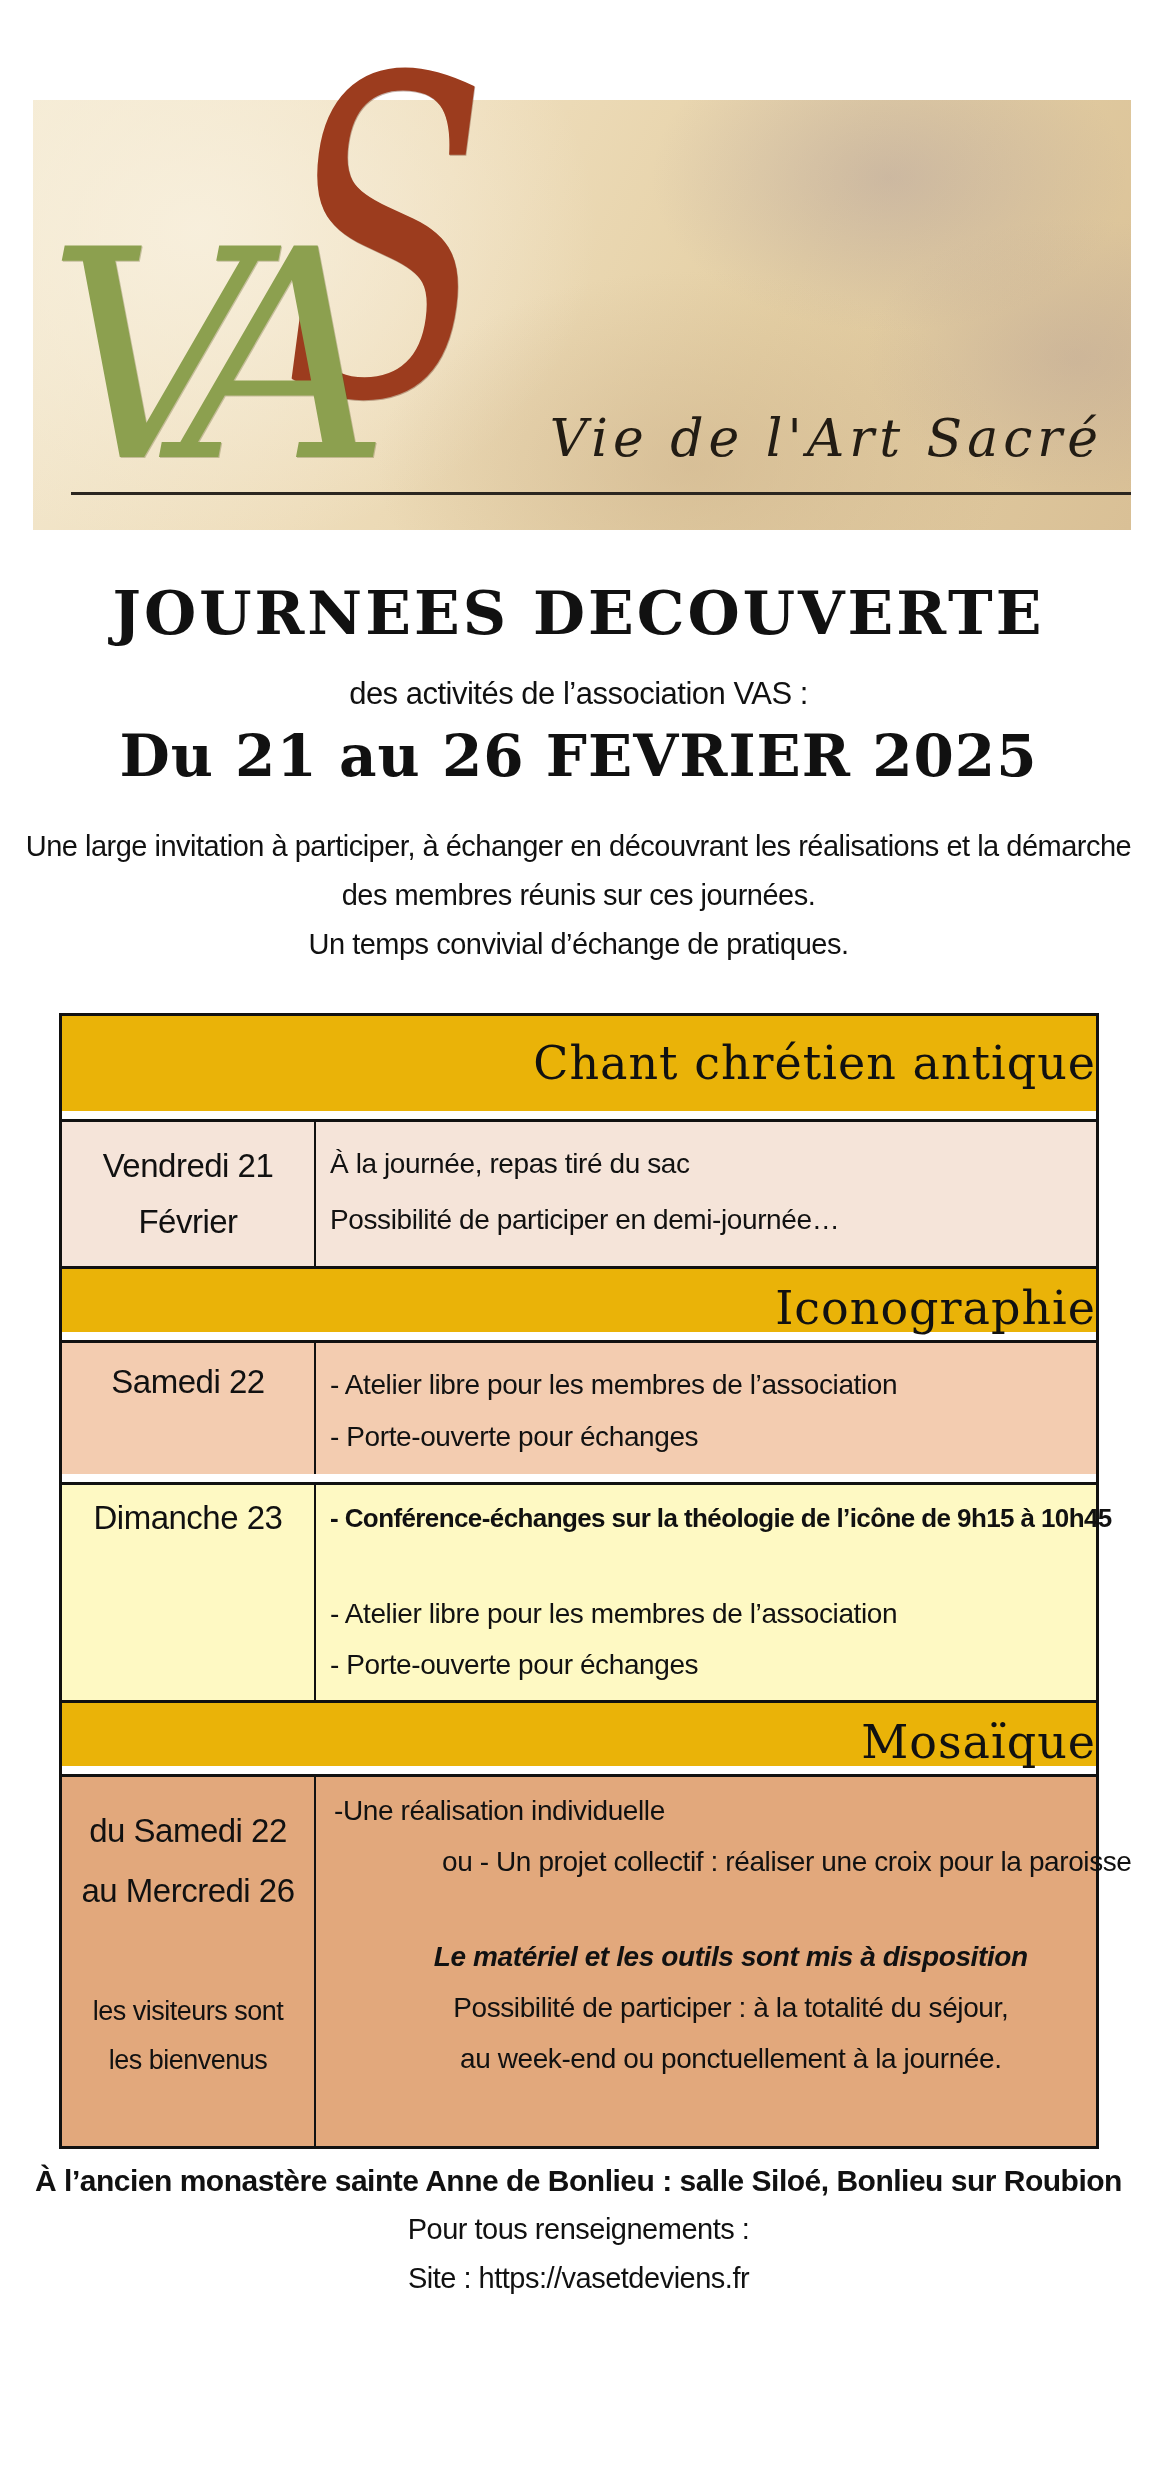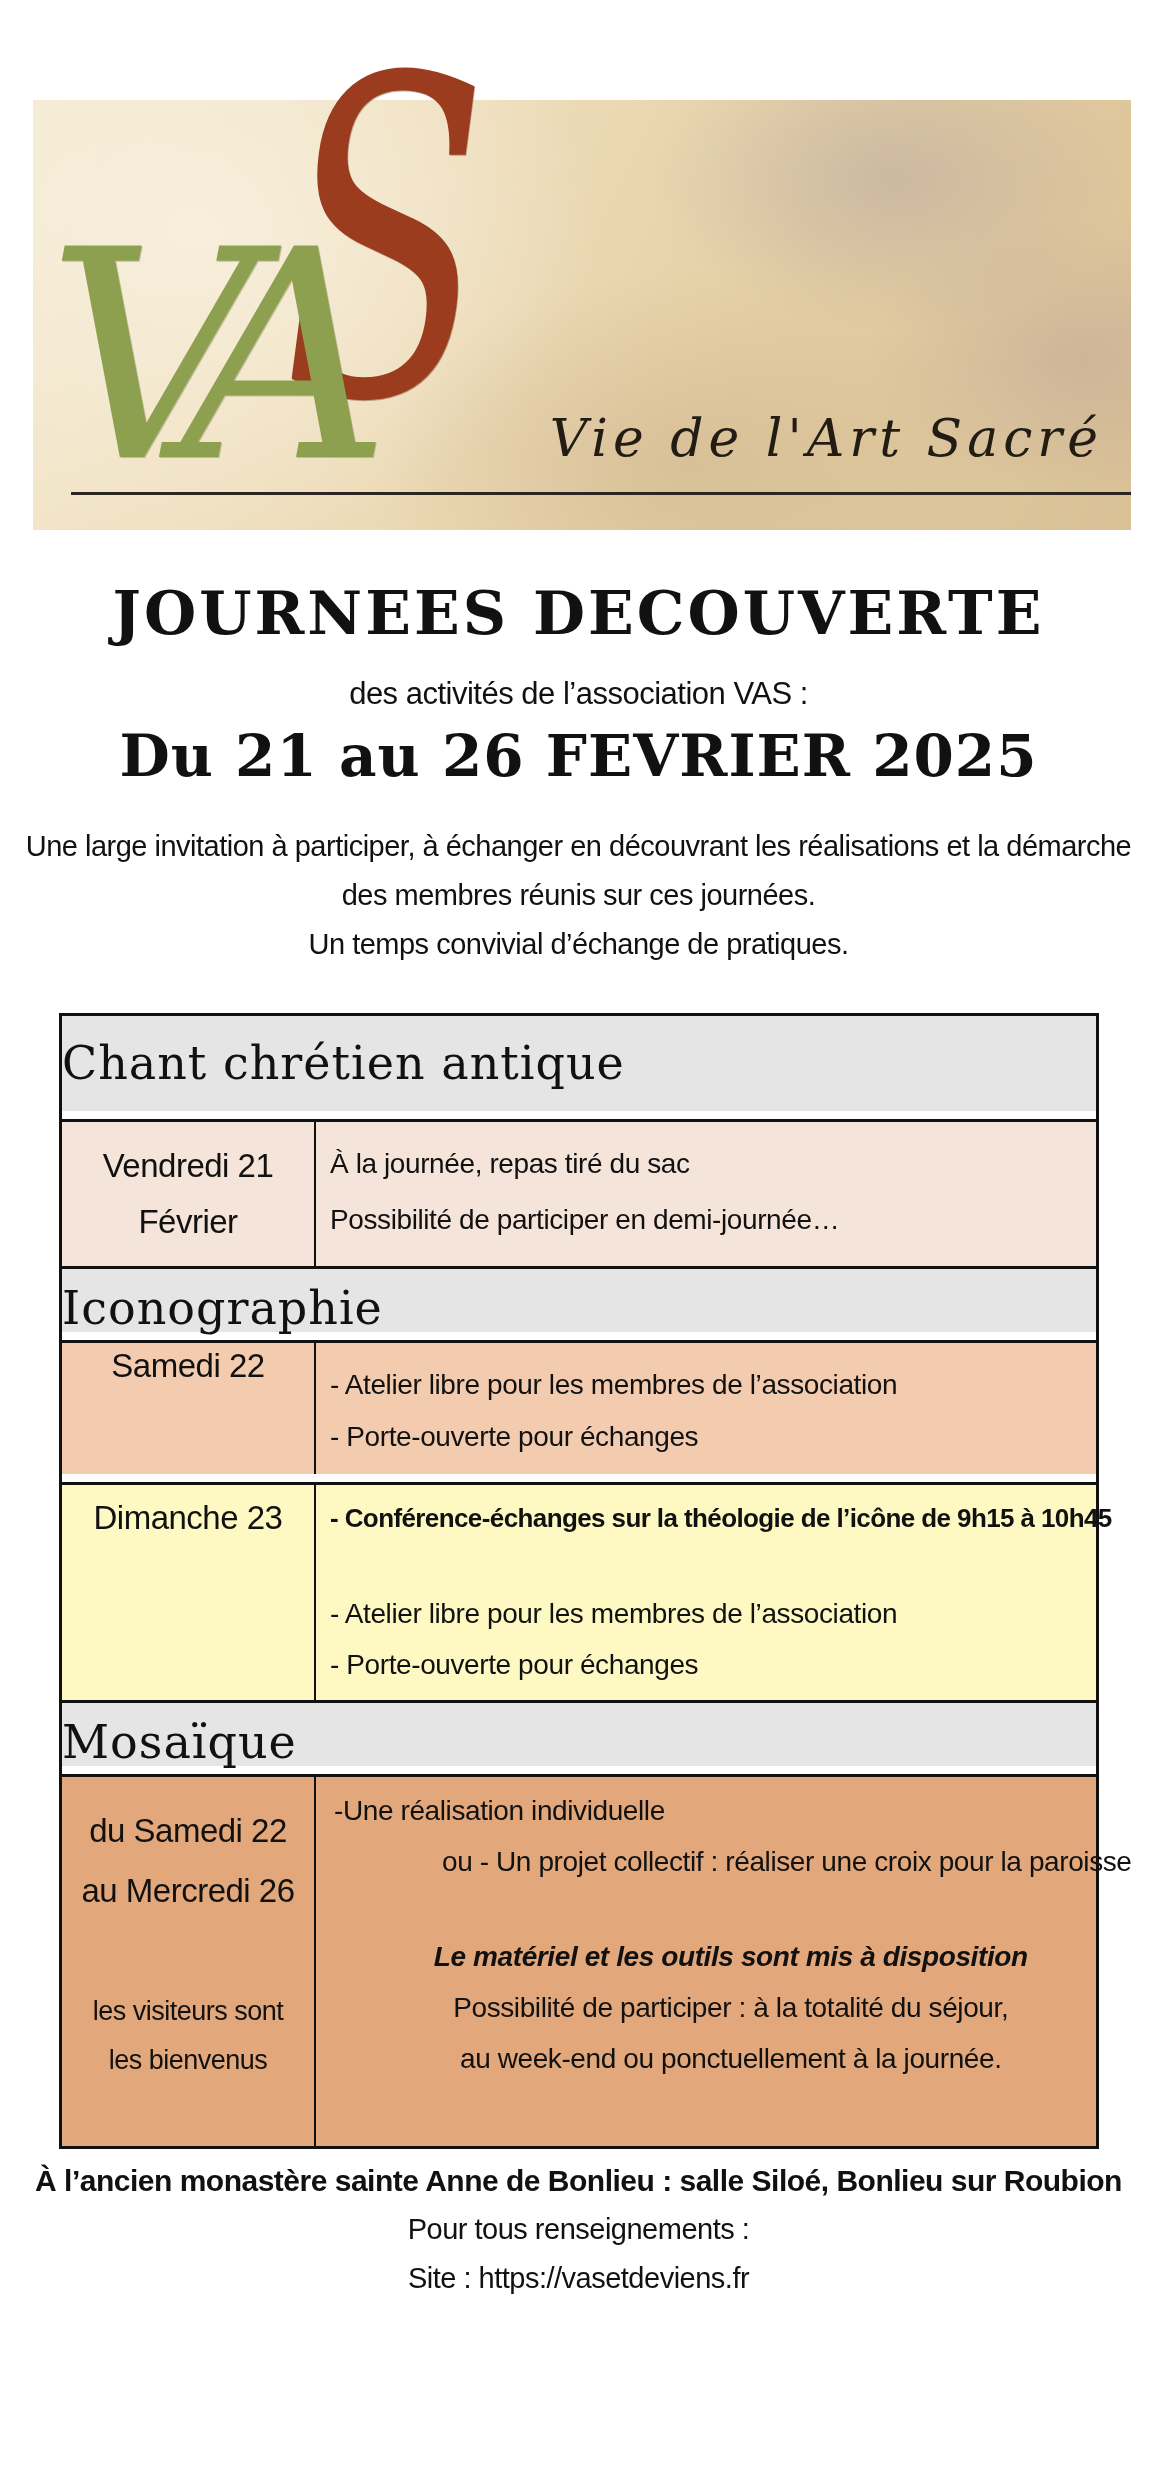--- a/index.html
+++ b/index.html
@@ -32,41 +32,41 @@
 
   
   .uncial { font-family:"DejaVu Serif", serif; }
   .title    { position:absolute; top:578px; width:100%; text-align:center; font-size:60px; letter-spacing:3px; font-weight:600; }
   .subtitle { position:absolute; top:676px; width:100%; text-align:center; font-size:31px; letter-spacing:-0.5px; }
   .daterange{ position:absolute; top:722px; width:100%; text-align:center; font-size:58px; letter-spacing:1px; font-weight:600; }
   .para     { position:absolute; top:822px; width:100%; text-align:center; font-size:29px; line-height:49px; letter-spacing:-0.5px; }
 
   
   .sched { position:absolute; top:1013px; left:59px; width:1040px; border:3px solid #111; }
-  .sec-header { background:#e5e5e5; text-align:left; }
+  .sec-header { background:#eab308; text-align:right; }
   .sec-header + .row, .row + .sec-header, .sec-header + .sec-header, .row + .row { border-top:3px solid #111; }
   .sec-title { font-size:46px; letter-spacing:1px; font-weight:500; }
   .sec-1 { height:95px; line-height:95px; }
   .sec-sm { height:66px; line-height:79px; }
 
   .row { display:flex; align-items:stretch;margin-top:8px; }
   .cell-date {
     width:254px; flex:0 0 254px; border-right:2px solid #111;
     display:flex; flex-direction:column; align-items:center; text-align:center;
     font-size:33px; letter-spacing:-0.5px;
   }
   .cell-content { flex:1; padding:10px 8px 10px 14px; font-size:28px; line-height:52px; letter-spacing:-0.4px; }
   .cell-content div { white-space:nowrap; }
 
   .row-vendredi { background:#f5e4d9; min-height:147px; }
   .row-vendredi .cell-date { justify-content:center; line-height:56px; }
   .row-vendredi .cell-content { padding-top:14px; line-height:56px; }
 
   .row-samedi   { background:#f3ccb0; min-height:134px; }
-  .row-samedi .cell-date { padding-top:4px; }
+  .row-samedi .cell-date { padding-top:20px; }
   .row-samedi .cell-content { padding-top:16px; }
 
   .row-dimanche { background:#fef9c3; min-height:205px; }
   .row-dimanche .cell-date { padding-top:14px; }
   .row-dimanche .cell-content { padding-top:8px; line-height:51px; }
   .line-bold { font-weight:bold; font-size:26px; letter-spacing:-0.6px; }
   .line-gap  { height:44px; }
 
   .row-mosaique { background:#e2a87c; min-height:372px; }
   .row-mosaique .cell-date { padding-top:24px; line-height:60px; }

